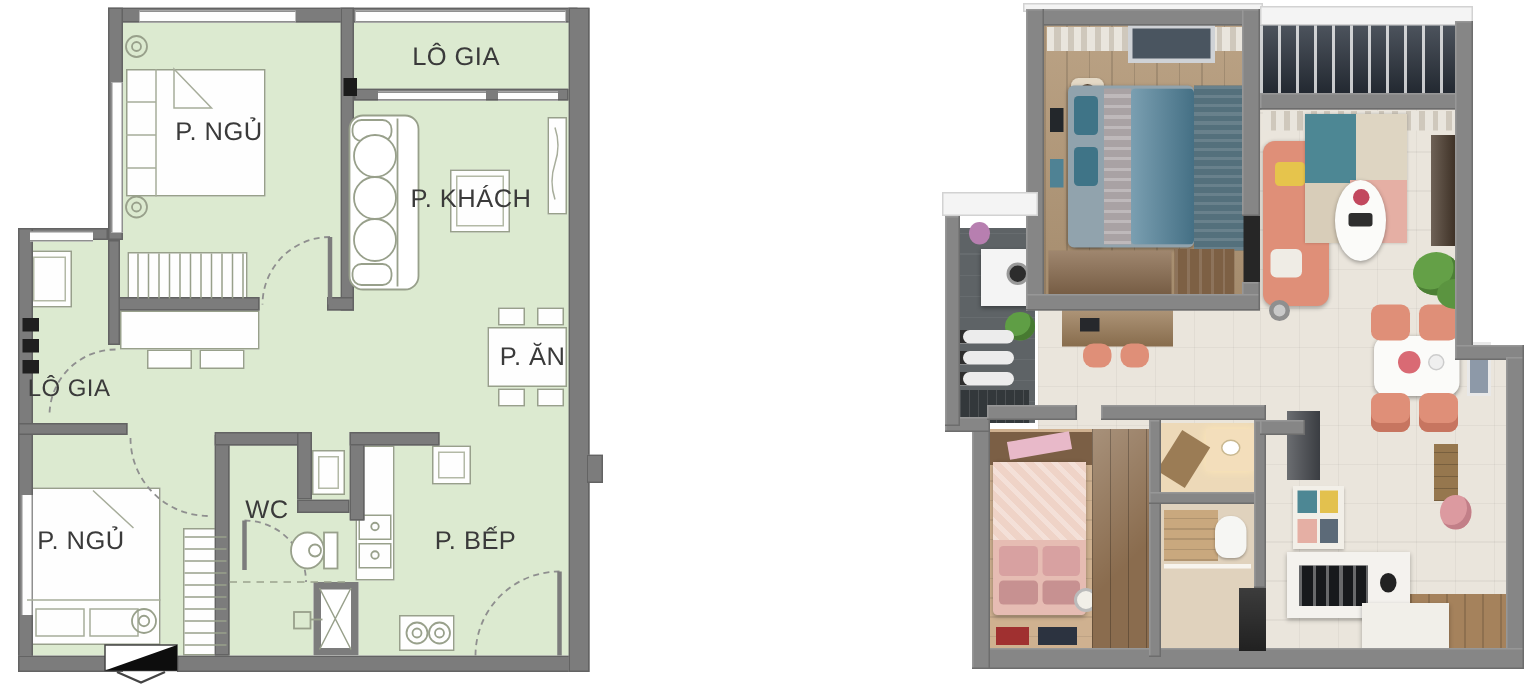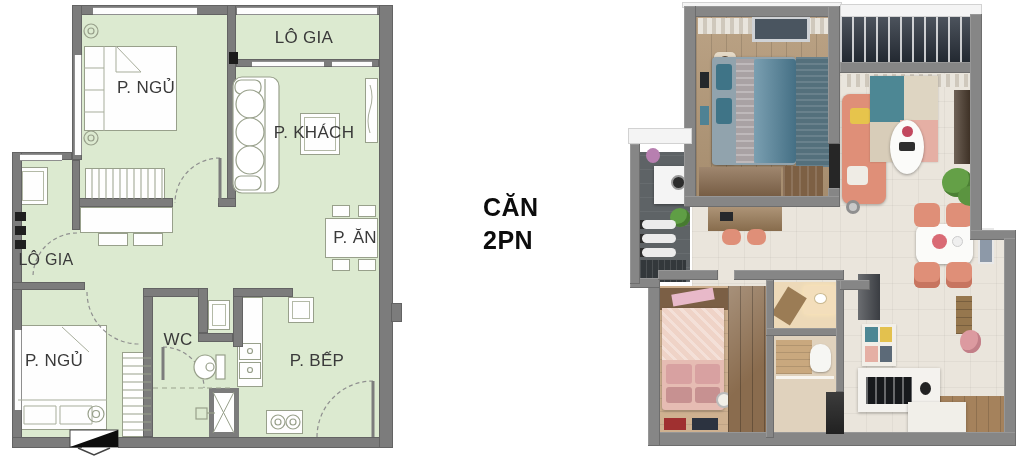--- a/index.html
+++ b/index.html
@@ -193,24 +193,20 @@
     <div class="lbl" style="left:146px;top:88px;">P. NGỦ</div>
     <div class="lbl" style="left:304px;top:38px;">LÔ GIA</div>
     <div class="lbl" style="left:314px;top:133px;">P. KHÁCH</div>
     <div class="lbl" style="left:355px;top:238px;">P. ĂN</div>
     <div class="lbl sm" style="left:46px;top:260px;">LÔ GIA</div>
     <div class="lbl" style="left:54px;top:361px;">P. NGỦ</div>
     <div class="lbl" style="left:178px;top:340px;">WC</div>
     <div class="lbl" style="left:317px;top:361px;">P. BẾP</div>
   </section>
 
-  <div id="unit">
-    <div>CĂN</div>
-    <div>2PN</div>
-  </div>
 
   <div id="p3">
 
     <div class="b woodA" style="left:68px;top:14px;width:138px;height:184px;"></div>
     <div class="b darkfloor" style="left:10px;top:150px;width:52px;height:130px;"></div>
     <div class="b tile" style="left:212px;top:70px;width:132px;height:368px;"></div>
     <div class="b tile" style="left:64px;top:200px;width:148px;height:238px;"></div>
     <div class="b tile" style="left:342px;top:238px;width:36px;height:200px;"></div>
     <div class="b woodB" style="left:30px;top:284px;width:108px;height:152px;"></div>
     <div class="b" style="left:146px;top:280px;width:62px;height:52px;background:#edd9b8;"></div>

